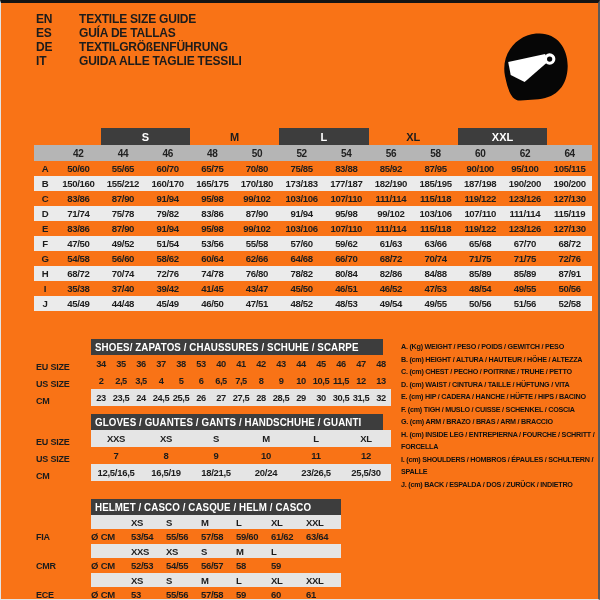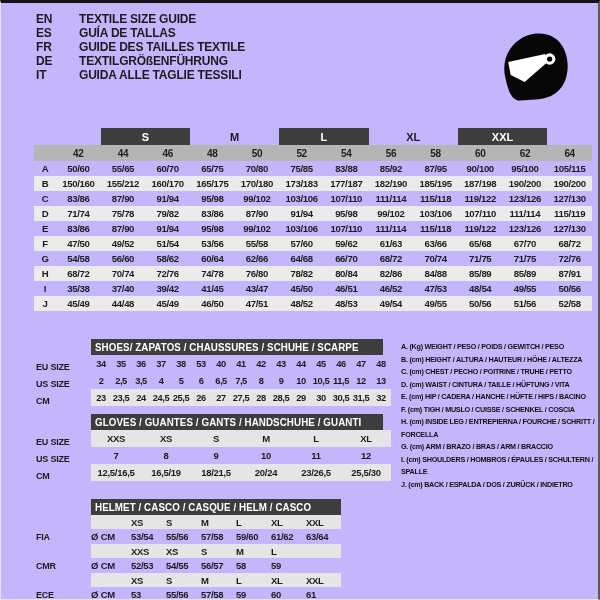--- a/index.html
+++ b/index.html
@@ -1,17 +1,17 @@
 <!DOCTYPE html>
 <html><head>
 <meta charset="utf-8">
 <style>
   html,body{margin:0;padding:0;background:#fff;}
   .page{
-    position:relative;width:600px;height:600px;box-sizing:border-box;background:#c4b5fd;
+    position:relative;width:600px;height:600px;box-sizing:border-box;background:#f97316;
     border-top:3px solid #141414;border-right:2px solid #5a5a5a;
     border-left:1px solid #e4e4e4;border-bottom:1px solid #e4e4e4;
     font-family:"Liberation Sans",sans-serif;color:#1c1c1c;overflow:hidden;
   }
   
   .langs{position:absolute;left:35px;top:9px;}
   .lang-row{display:flex;height:14px;align-items:center;font-weight:700;font-size:12px;letter-spacing:-0.2px;white-space:nowrap;}
   .lang-code{width:43px;}
   
   .helmet-art{position:absolute;left:490px;top:20px;width:82px;height:86px;}
@@ -55,24 +55,20 @@
   <div class="langs">
       <div class="lang-row">
         <span class="lang-code">EN</span>
         <span class="lang-title">TEXTILE SIZE GUIDE</span>
       </div>
       <div class="lang-row">
         <span class="lang-code">ES</span>
         <span class="lang-title">GUÍA DE TALLAS</span>
       </div>
       <div class="lang-row">
-        <span class="lang-code">FR</span>
-        <span class="lang-title">GUIDE DES TAILLES TEXTILE</span>
-      </div>
-      <div class="lang-row">
         <span class="lang-code">DE</span>
         <span class="lang-title">TEXTILGRÖßENFÜHRUNG</span>
       </div>
       <div class="lang-row">
         <span class="lang-code">IT</span>
         <span class="lang-title">GUIDA ALLE TAGLIE TESSILI</span>
       </div>
     </div>
 
   <div class="helmet-art">
@@ -443,19 +439,19 @@
       </div>
   </div>
 
   <div class="legend">
       <div class="legend-item">A. (Kg) WEIGHT / PESO / POIDS / GEWITCH / PESO</div>
       <div class="legend-item">B. (cm) HEIGHT / ALTURA / HAUTEUR / HÖHE / ALTEZZA</div>
       <div class="legend-item">C. (cm) CHEST / PECHO / POITRINE / TRUHE / PETTO</div>
       <div class="legend-item">D. (cm) WAIST / CINTURA / TAILLE / HÜFTUNG / VITA</div>
       <div class="legend-item">E. (cm) HIP / CADERA / HANCHE / HÜFTE / HIPS / BACINO</div>
       <div class="legend-item">F. (cm) TIGH / MUSLO / CUISSE / SCHENKEL / COSCIA</div>
+      <div class="legend-item">G. (cm) ARM / BRAZO / BRAS / ARM / BRACCIO</div>
       <div class="legend-item">H. (cm) INSIDE LEG / ENTREPIERNA / FOURCHE / SCHRITT / FORCELLA</div>
-      <div class="legend-item">G. (cm) ARM / BRAZO / BRAS / ARM / BRACCIO</div>
       <div class="legend-item">I. (cm) SHOULDERS / HOMBROS / ÉPAULES / SCHULTERN / SPALLE</div>
       <div class="legend-item">J. (cm) BACK / ESPALDA / DOS / ZURÜCK / INDIETRO</div>
     </div>
 
 </div>
 
 </body></html>

